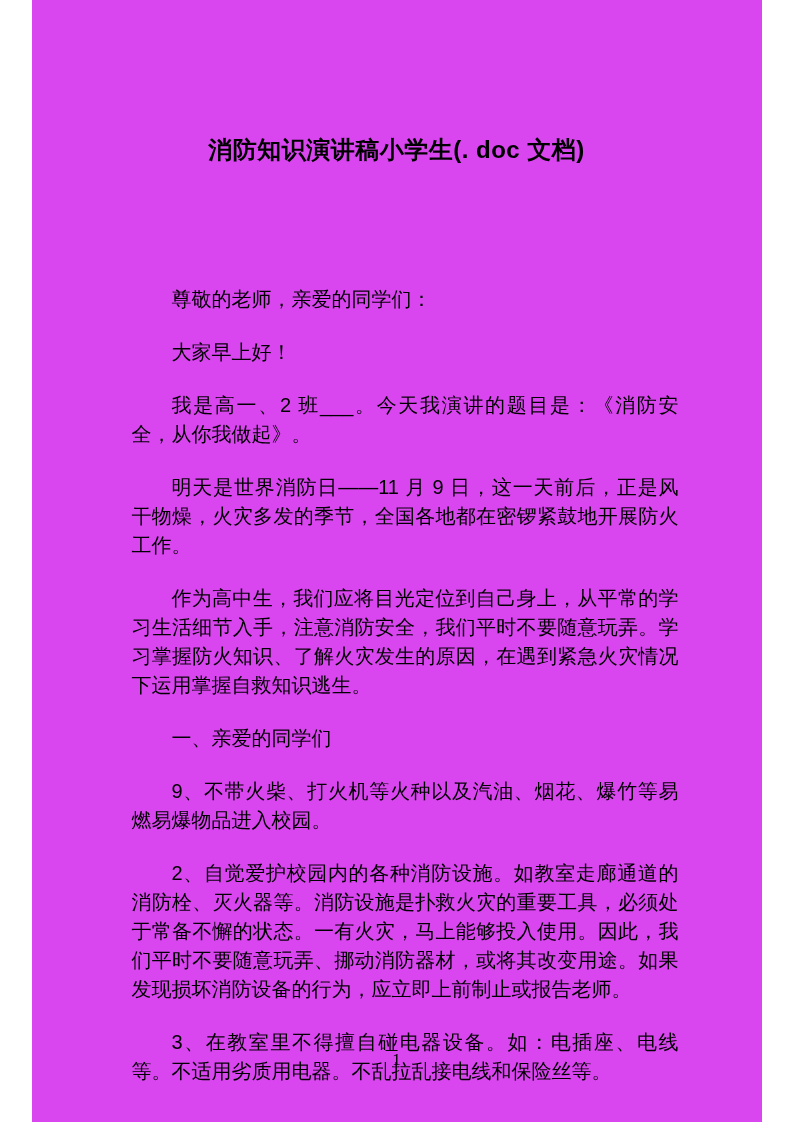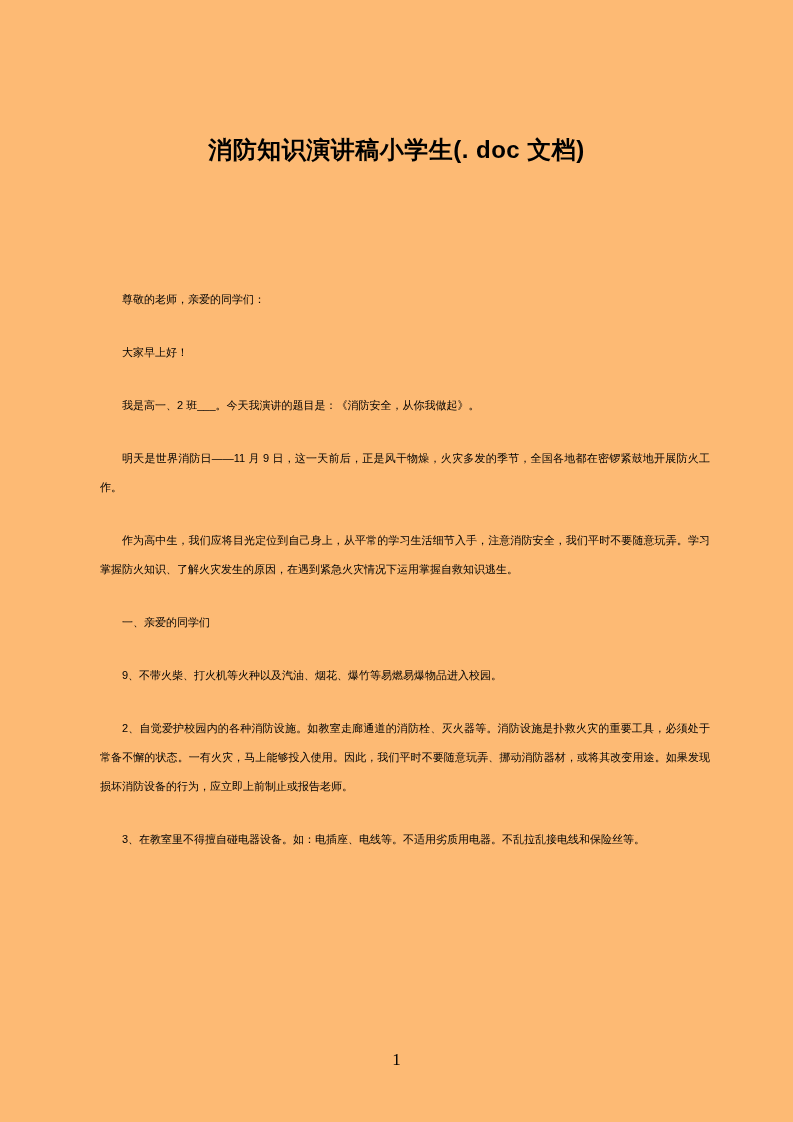--- a/index.html
+++ b/index.html
@@ -2,39 +2,39 @@
 <html><head>
 <meta charset="utf-8">
 <style>
   * { margin: 0; padding: 0; box-sizing: border-box; }
   html, body {
     background: #ffffff;
     font-family: "Liberation Sans", "DejaVu Sans", sans-serif;
   }
   .page {
     position: relative;
-    width: 793px;
+    width: 730px;
     height: 1122px;
     margin: 0 auto;
-    background: #fdba74;
+    background: #d946ef;
     color: #000000;
     overflow: hidden;
   }
   .doc-title {
     padding-top: 132px;
     text-align: center;
     font-size: 24px;
     line-height: 36px;
     font-weight: 600;
     letter-spacing: 0.5px;
     color: #000000;
   }
   .doc-body {
     margin: 117px 83px 0 100px; 
-    font-size: 11px;
+    font-size: 20px;
     color: #000000;
   }
   .doc-body p {
     line-height: 29px;
     margin: 0 0 24px 0;
     text-indent: 2em;
     text-align: justify;
     word-break: break-all;
   }
   .page-number {

